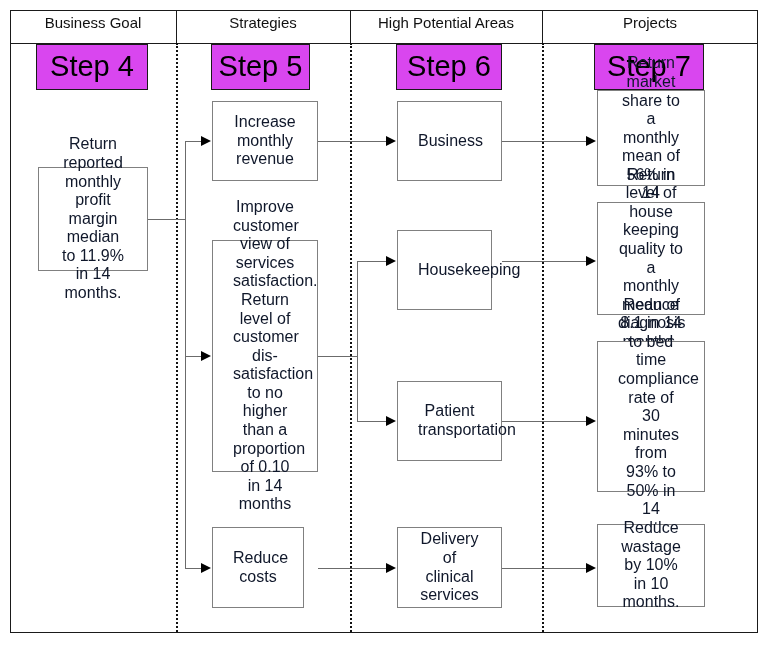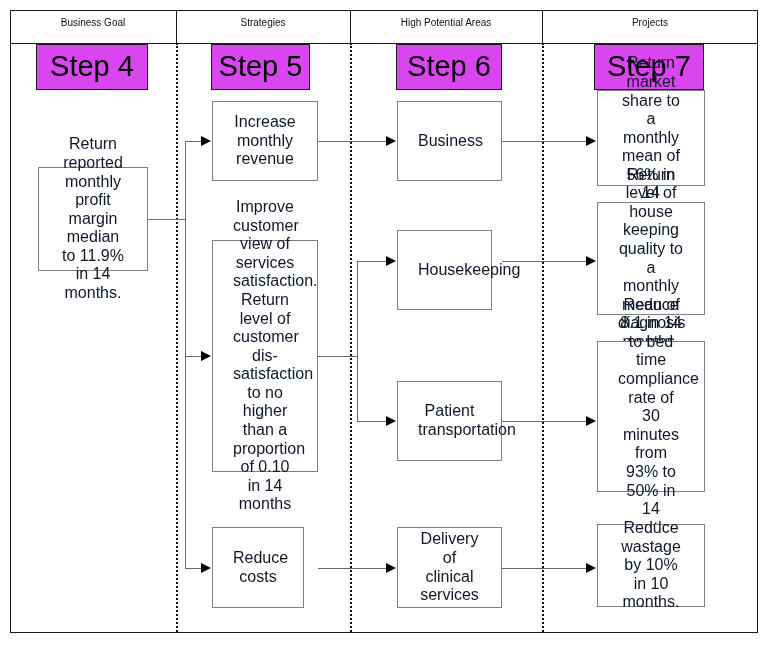--- a/index.html
+++ b/index.html
@@ -52,21 +52,21 @@
     height: 589px;
     width: 0;
     border-left: 2px dotted #111111;
   }
 
   
   .col-title {
     position: absolute;
     top: 14px;
     text-align: center;
-    font-size: 10px;
+    font-size: 15px;
     color: #111111;
     line-height: 18px;
     white-space: nowrap;
   }
   .step-box {
     position: absolute;
     background: #d946ef;
     border: 1.5px solid #1a1a1a;
     box-sizing: border-box;
     text-align: center;

